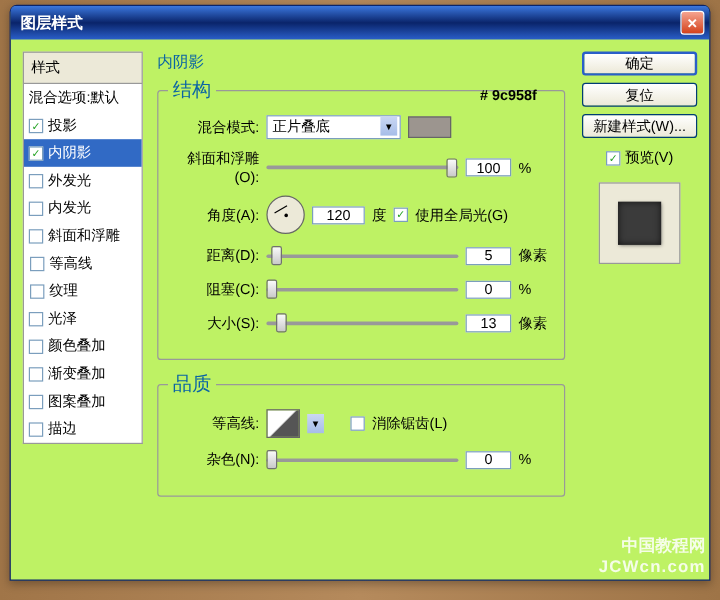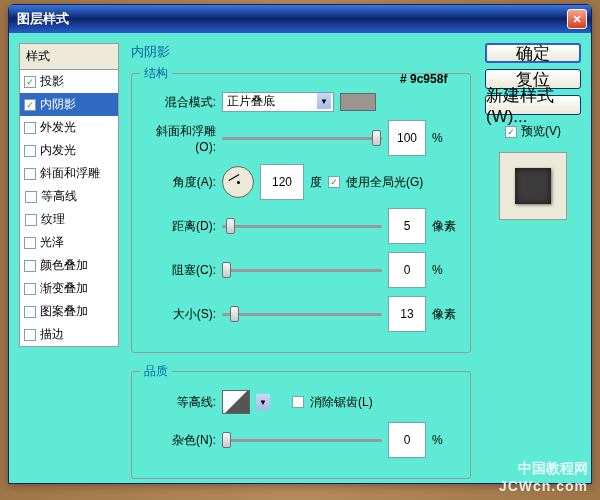--- a/index.html
+++ b/index.html
@@ -1,70 +1,73 @@
 <!DOCTYPE html>
 <html><head>
 <meta charset="utf-8">
 <style>
 * { box-sizing: border-box; margin: 0; padding: 0; font-family: "Microsoft YaHei", SimSun, sans-serif; }
 body { background: linear-gradient(90deg,#a07548,#b58a5c,#9e7447); width:600px; height:500px; overflow:hidden; position:relative; }
-.window { position:absolute; top:4px; left:8px; width:584px; height:480px; background:#5eead4; border:1px solid #0a246a; border-radius:6px 6px 0 0; box-shadow:0 2px 8px rgba(0,0,0,0.3); }
+.window { position:absolute; top:4px; left:8px; width:584px; height:480px; background:#bef264; border:1px solid #0a246a; border-radius:6px 6px 0 0; box-shadow:0 2px 8px rgba(0,0,0,0.3); }
 .titlebar { height:28px; background:linear-gradient(#3b77dd,#0a246a,#2a5fc9); display:flex; align-items:center; justify-content:space-between; padding:0 4px 0 8px; border-radius:4px 4px 0 0; }
 .titlebar-text { color:#fff; font-size:13px; font-weight:bold; }
 .close-btn { width:20px; height:20px; background:linear-gradient(#f5a490,#d4401a); border:1px solid #fff; border-radius:3px; color:#fff; font-weight:bold; display:flex; align-items:center; justify-content:center; font-size:11px; cursor:pointer; }
 .content { display:flex; padding:10px 8px 8px 10px; gap:6px; height:calc(100% - 28px); }
 .left-panel { width:100px; }
 .left-header { border:1px solid #999; padding:4px 6px; font-size:12px; background:#ece9d8; }
 .left-list { border:1px solid #999; border-top:none; background:#fff; font-size:12px; }
 .left-item { display:flex; align-items:center; padding:3px 4px; gap:4px; cursor:pointer; }
 .left-item.indent { padding-left:5px; }
 .left-item.selected { background:#316ac5; color:#fff; }
 .checkbox { width:12px; height:12px; border:1px solid #7b9ebd; background:#fff; display:inline-flex; align-items:center; justify-content:center; font-size:9px; color:#21a121; }
 .checkbox.checked::after { content:"✓"; }
 .center-panel { flex:1; padding:0 6px; }
 .section-title { color:#0a64a4; font-size:13px; margin-bottom:4px; }
 fieldset { border:1px solid #999; border-radius:3px; padding:10px 8px 12px; margin-bottom:10px; }
-legend { color:#0a64a4; font-size:12px; padding:0 4px; }
+legend { color:#0a64a4; font-size:16px; padding:0 4px; }
 .row { display:flex; align-items:center; gap:6px; margin-bottom:8px; font-size:12px; }
 .row-label { width:76px; text-align:right; }
 .select { flex:0 0 112px; height:20px; border:1px solid #7b9ebd; background:#fff; display:flex; align-items:flex-start; justify-content:space-between; padding:0 2px 0 4px; font-size:12px; }
 .select-arrow { width:14px; height:16px; background:linear-gradient(#cad7f3,#a6bde8); display:flex; align-items:center; justify-content:center; font-size:8px; }
 .color-swatch { width:36px; height:18px; background:#9c958f; border:1px solid #666; display:inline-block; }
 .slider { flex:1; height:20px; position:relative; display:flex; align-items:center; }
 .slider-track { height:3px; background:#999; width:100%; border-radius:2px; }
 .slider-thumb { position:absolute; width:9px; height:16px; background:linear-gradient(#fafafa,#c9c9c9); border:1px solid #707070; border-radius:2px; top:2px; }
-.num-input { width:38px; height:36px; border:1px solid #7b9ebd; background:#fff; text-align:center; font-size:12px; display:flex; align-items:center; justify-content:center; }
+.num-input { width:38px; height:15px; border:1px solid #7b9ebd; background:#fff; text-align:center; font-size:12px; display:flex; align-items:center; justify-content:center; }
 .unit { font-size:12px; width:30px; }
 .angle-dial { width:32px; height:32px; border:1px solid #666; border-radius:50%; background:#ece9d8; position:relative; }
 .angle-dial::after { content:""; position:absolute; width:12px; height:1px; background:#000; top:10px; left:5px; transform:rotate(-30deg); }
 .angle-dial::before { content:""; position:absolute; width:3px; height:3px; background:#000; border-radius:50%; top:14px; left:14px; }
 .contour-swatch { width:28px; height:24px; border:1px solid #666; background:linear-gradient(135deg,#fff 0%,#fff 48%,#555 52%,#555 100%); }
 .right-panel { width:100px; display:flex; flex-direction:column; gap:6px; align-items:center; }
-.btn { width:96px; height:20px; border:1px solid #003c74; background:linear-gradient(#fff,#ece9d8); border-radius:3px; font-size:17px; display:flex; align-items:center; justify-content:center; cursor:pointer; }
+.btn { width:96px; height:20px; border:1px solid #003c74; background:linear-gradient(#fff,#ece9d8); border-radius:3px; font-size:12px; display:flex; align-items:center; justify-content:center; cursor:pointer; }
 .btn.default { border:2px solid #2a5fc9; }
 .preview-row { display:flex; align-items:center; gap:4px; margin-top:2px; font-size:12px;text-align:right; }
 .preview-box { width:68px; height:68px; border:1px solid #999; background:#ece9d8; display:flex; align-items:center; justify-content:center; margin-top:6px; }
 .preview-inner { width:36px; height:36px; background:#3b3b3b; box-shadow:inset 0 0 6px rgba(0,0,0,0.7), 1px 1px 3px rgba(0,0,0,0.5); }
 .color-label { position:absolute; top:72px; left:376px; font-size:12px; font-weight:bold; color:#000;margin-left:24px; }
-.watermark { position:absolute; bottom:6px; right:12px; color:#fff; font-size:14px; font-weight:bold; opacity:0.85; text-align:right; }
+.watermark { position:absolute; bottom:20px; right:12px; color:#fff; font-size:14px; font-weight:bold; opacity:0.85; text-align:right; }
 .watermark .sub { font-size:14px; letter-spacing:1px; }
 </style>
 </head>
 <body>
 
 <div class="window">
   <div class="titlebar">
     <span class="titlebar-text">图层样式</span>
     <div class="close-btn">✕</div>
   </div>
 
   <div class="content">
     <div class="left-panel">
       <div class="left-header">样式</div>
       <div class="left-list" id="style-list">
+          <div class="left-item">
+            <span>混合选项:默认</span>
+          </div>
           <div class="left-item">
             <span class="checkbox checked"></span>
             <span>投影</span>
           </div>
           <div class="left-item selected">
             <span class="checkbox checked"></span>
             <span>内阴影</span>
           </div>
           <div class="left-item">
             <span class="checkbox"></span>

